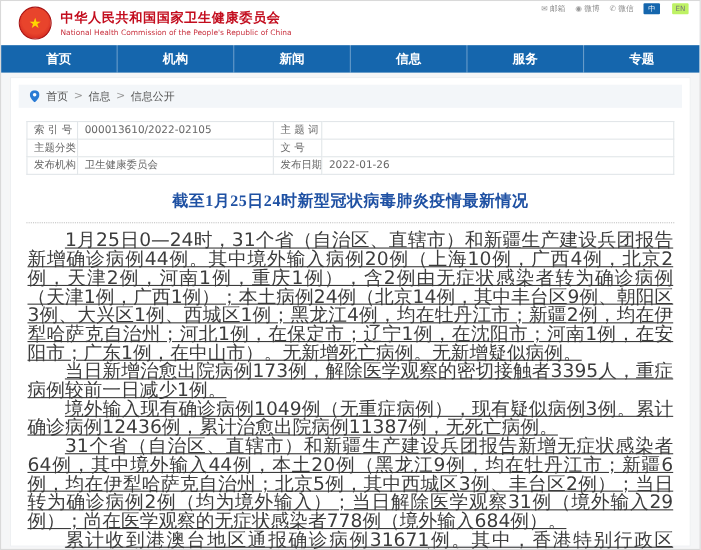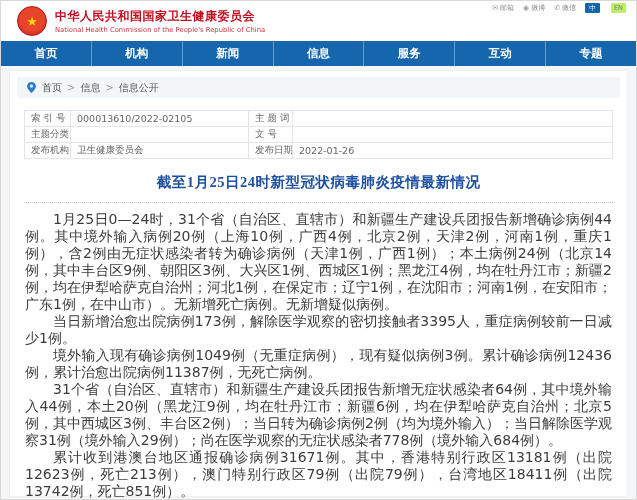--- a/index.html
+++ b/index.html
@@ -70,22 +70,22 @@
   .meta-val1  { width:178px; color:#555; }
   .meta-label2{ width:44px; color:#555; }
   
   .doc-title {
     text-align:center; color:#1f51a3; font-weight:bold; font-size:14.5px;
     margin-top:14px; letter-spacing:0.5px;font-family:Liberation Serif, serif;
   }
   .dotted-sep { border-bottom:1px dotted #c3c3c3; margin:10px 7px 0 7px; }
   .article-body { padding:8px 8px 0 8px; }
   .article-body p {
-    font-size:14px; color:#3c3c3c; line-height:17px;
-    text-indent:2em; text-align:justify;
+    font-size:17px; color:#3c3c3c; line-height:17px;
+    text-indent:2em; text-align:justify;text-decoration:underline;
   }
 </style>
 </head>
 <body>
 
 <div class="site-header">
   <div class="emblem">★</div>
   <div class="brand">
     <div class="brand-title">中华人民共和国国家卫生健康委员会</div>
     <div class="brand-sub">National Health Commission of the People's Republic of China</div>
@@ -107,21 +107,20 @@
     <span class="lang-btn lang-en">EN</span>
   </div>
 </div>
 
 <div class="main-nav">
   <div class="nav-item">首页</div>
   <div class="nav-item">机构</div>
   <div class="nav-item">新闻</div>
   <div class="nav-item">信息</div>
   <div class="nav-item">服务</div>
-  <div class="nav-item">互动</div>
   <div class="nav-item">专题</div>
 </div>
 
 <div class="content-card">
 
   <div class="breadcrumb-bar">
     <svg class="pin-ico" viewBox="0 0 12 15">
       <path d="M6 0C2.7 0 0 2.6 0 5.8 0 10 6 15 6 15s6-5 6-9.2C12 2.6 9.3 0 6 0z" fill="#2b7bd4"></path>
       <circle cx="6" cy="5.6" r="2.2" fill="#ffffff"></circle>
     </svg>

